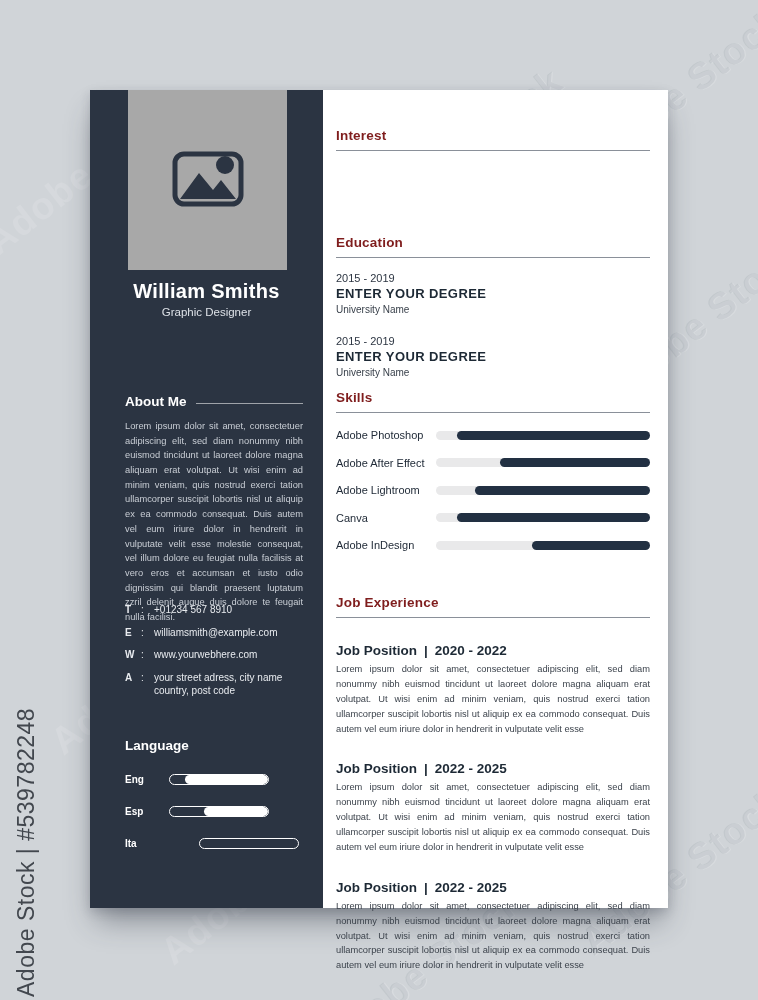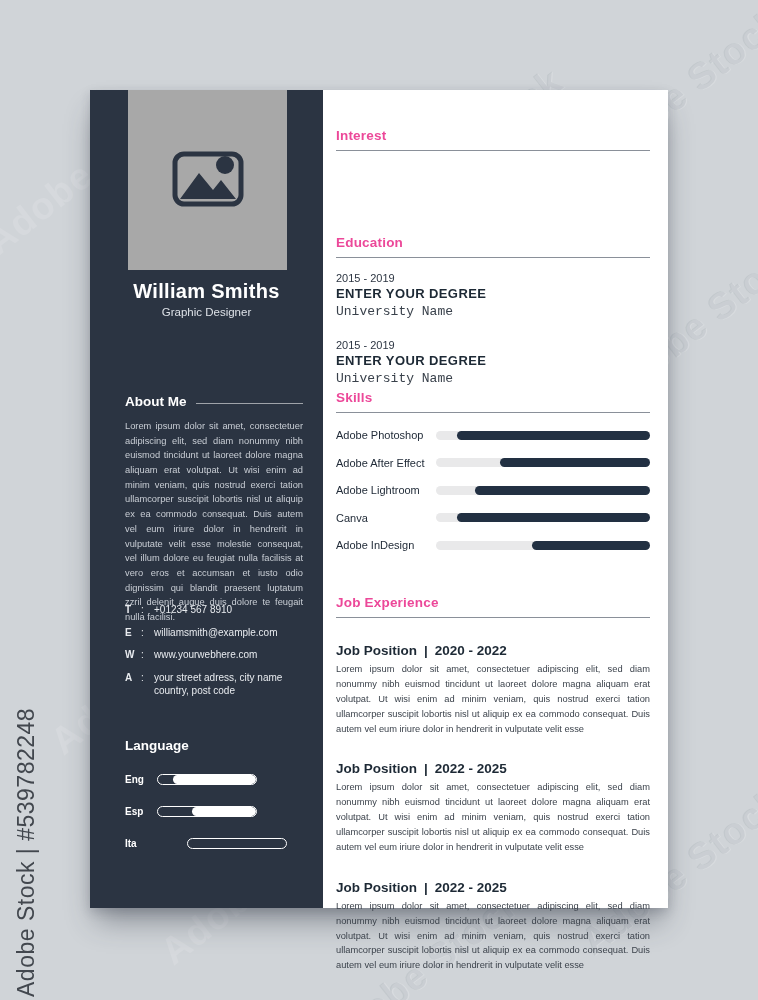--- a/index.html
+++ b/index.html
@@ -89,59 +89,59 @@
     text-align: justify;
   }
   #contact { top: 513px; right: 14px; }
   .contact-row { display: flex; margin-bottom: 9px; color: #e8ebef; font-size: 10px; line-height: 1.35; }
   .contact-letter { width: 16px; font-weight: 700; }
   .contact-colon  { width: 13px; text-align: left; }
   .contact-value  { flex: 1; }
   #language { top: 648px; }
   .lang-row { display: flex; align-items: center; margin-top: 21px; }
   .lang-row + .lang-row { margin-top: 21px; }
-  .lang-label { width: 32px; color: #ffffff; font-size: 10px; font-weight: 700; }
+  .lang-label { width: 44px; color: #ffffff; font-size: 10px; font-weight: 700; }
   .lang-bar {
     position: relative;
     width: 100px; height: 11px;
     border: 1.5px solid #ffffff; border-radius: 8px;
     box-sizing: border-box;
     overflow: hidden;
   }
   .lang-fill {
     position: absolute; right: 0; top: 0; bottom: 0;
     background: #ffffff; border-radius: 8px;
   }
 
   
   #main { position: absolute; left: 233px; top: 0; right: 0; bottom: 0; background: #ffffff; }
   .main-section { position: absolute; left: 13px; right: 18px; }
   .main-heading {
     margin: 0 0 0 0;
-    color: #ec4899; font-size: 13.5px; font-weight: 700;
+    color: #7f1d1d; font-size: 13.5px; font-weight: 700;
     padding-bottom: 7px;
     border-bottom: 1.5px solid #8a9099;
     letter-spacing: 0.2px;
   }
   #interest { top: 38px; }
   .circles { display: flex; justify-content: space-between; margin-top: 13px; }
   .circle {
     width: 49px; height: 49px;
     border: 2.5px solid #222e3d; border-radius: 50%;
     box-sizing: border-box;
     display: flex; align-items: center; justify-content: center;
     color: #222e3d; font-size: 8px;
     background: #ffffff;
   }
   #education { top: 145px; }
   .edu-entry { margin-top: 13px; }
   .edu-entry + .edu-entry { margin-top: 17px; }
   .edu-period { color: #2c3542; font-size: 11px; line-height: 1.3; }
   .edu-degree { color: #1d2935; font-size: 13px; font-weight: 700; letter-spacing: 0.4px; line-height: 1.35; }
-  .edu-school { color: #39414b; font-size: 13px; line-height: 1.4; font-family: Liberation Mono, monospace; }
+  .edu-school { color: #39414b; font-size: 10px; line-height: 1.4; }
   #skills { top: 300px; }
   .skill-row { display: flex; align-items: center; margin-top: 15.5px; }
   .skill-row:first-of-type { margin-top: 16px; }
   .skill-name { width: 100px; color: #222c39; font-size: 11px; }
   .skill-track {
     flex: 1; height: 9px; border-radius: 5px;
     background: #e9e9ea;
     position: relative;
   }
   .skill-fill {

